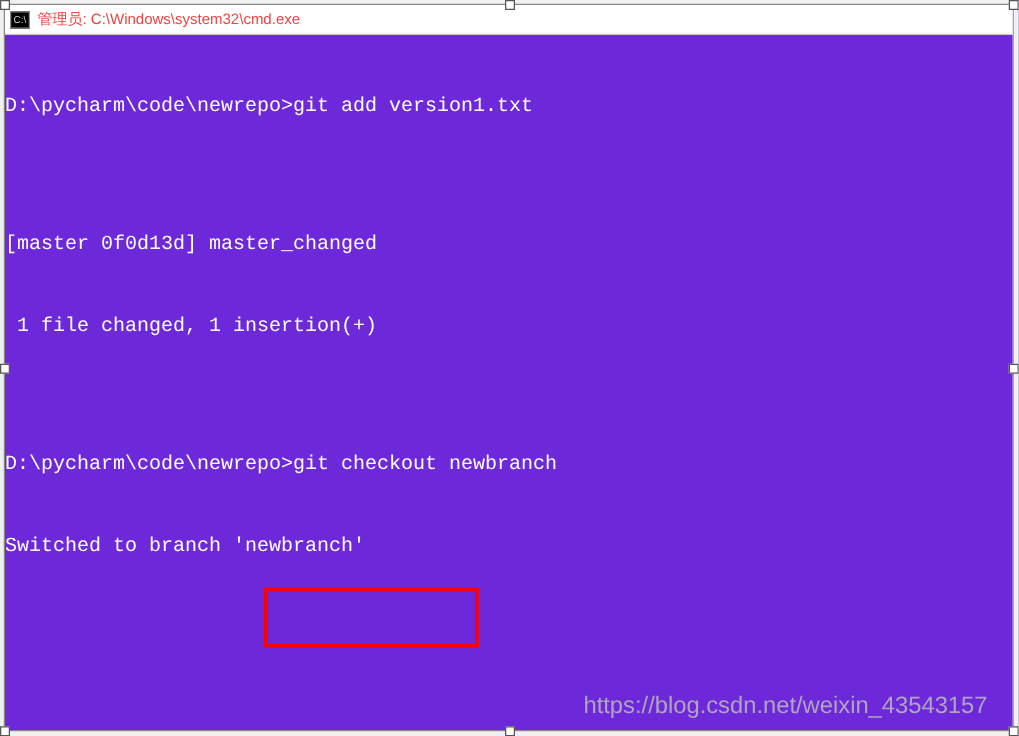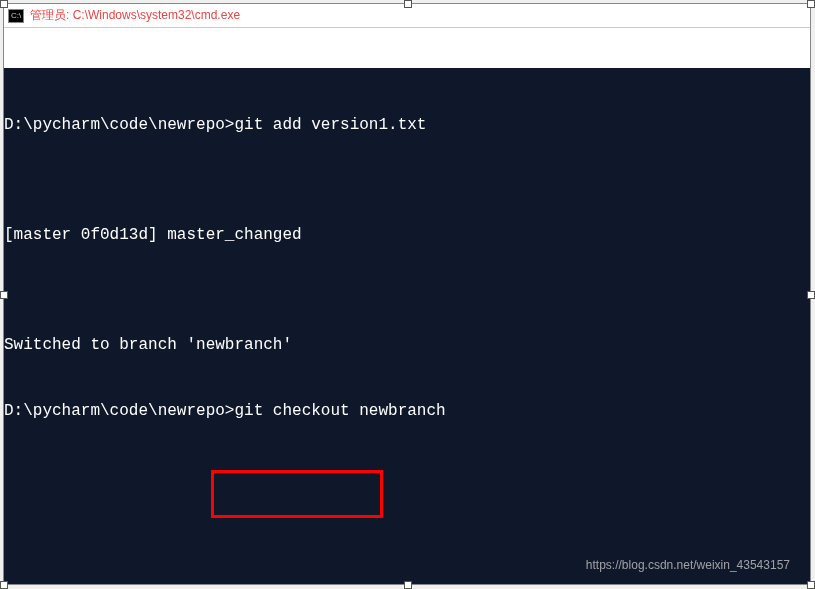--- a/index.html
+++ b/index.html
@@ -45,45 +45,44 @@
       justify-content: center;
       color: #ccc;
       font-size: 8px;
       line-height: 1;
     }
     .title-text {
       color: #ef4444;
     }
     .terminal {
       flex: 1;
-      background: #0f172a;
+      background: #6d28d9;
       color: #fff;
       font-family: "SimSun", "NSimSun", "Courier New", monospace;
       font-size: 16px;
       line-height: 22px;
       padding: 2px 0 0 0;
       overflow: hidden;
       white-space: pre;
       position: relative;
-      margin-top: 40px;
     }
     .line {
       white-space: pre;
     }
     .highlight-box {
       position: absolute;
       border: 3px solid #ff0000;
       pointer-events: none;
     }
     .watermark {
       position: absolute;
       bottom: 8px;
       right: 20px;
       color: #bbb;
-      font-size: 12px;
+      font-size: 19px;
       font-family: Arial, sans-serif;
       opacity: 0.85;
     }
     .resize-handle {
       width: 8px;
       height: 8px;
       background: #fff;
       border: 1px solid #555;
       position: absolute;
     }
@@ -93,23 +92,24 @@
 
 <div class="window">
   <div class="title-bar">
     <div class="title-icon">C:\</div>
     <span class="title-text">管理员: C:\Windows\system32\cmd.exe</span>
   </div>
   <div class="terminal">
     <div class="line">D:\pycharm\code\newrepo&gt;git add version1.txt</div>
     <div class="line"></div>
     <div class="line">[master 0f0d13d] master_changed</div>
+    <div class="line"> 1 file changed, 1 insertion(+)</div>
     <div class="line"></div>
+    <div class="line">D:\pycharm\code\newrepo&gt;git checkout newbranch</div>
     <div class="line">Switched to branch 'newbranch'</div>
-    <div class="line">D:\pycharm\code\newrepo&gt;git checkout newbranch</div>
     <div class="line"></div>
     
     <div class="line"></div>
     
     
     
     <div class="line"></div>
     
     
     

